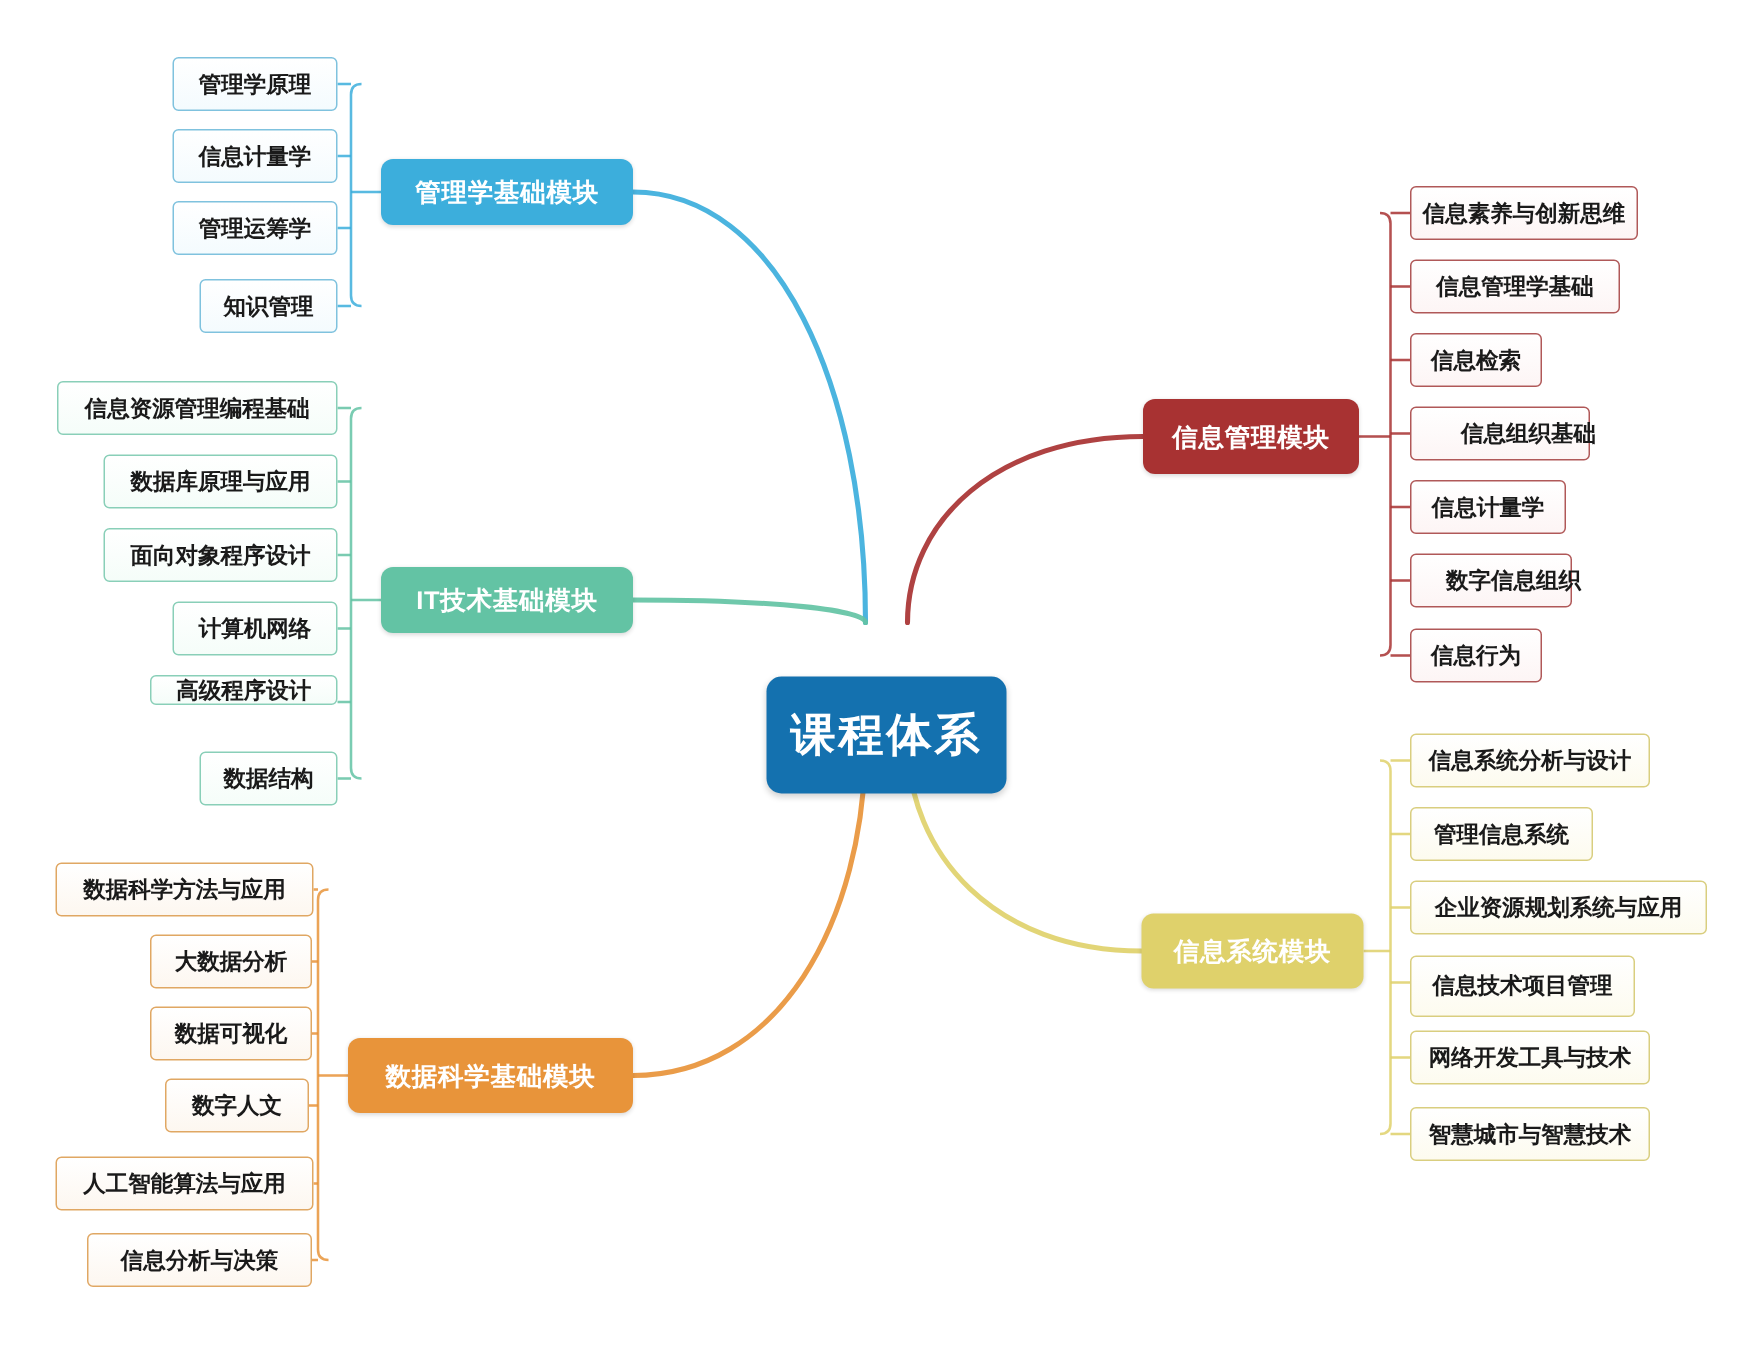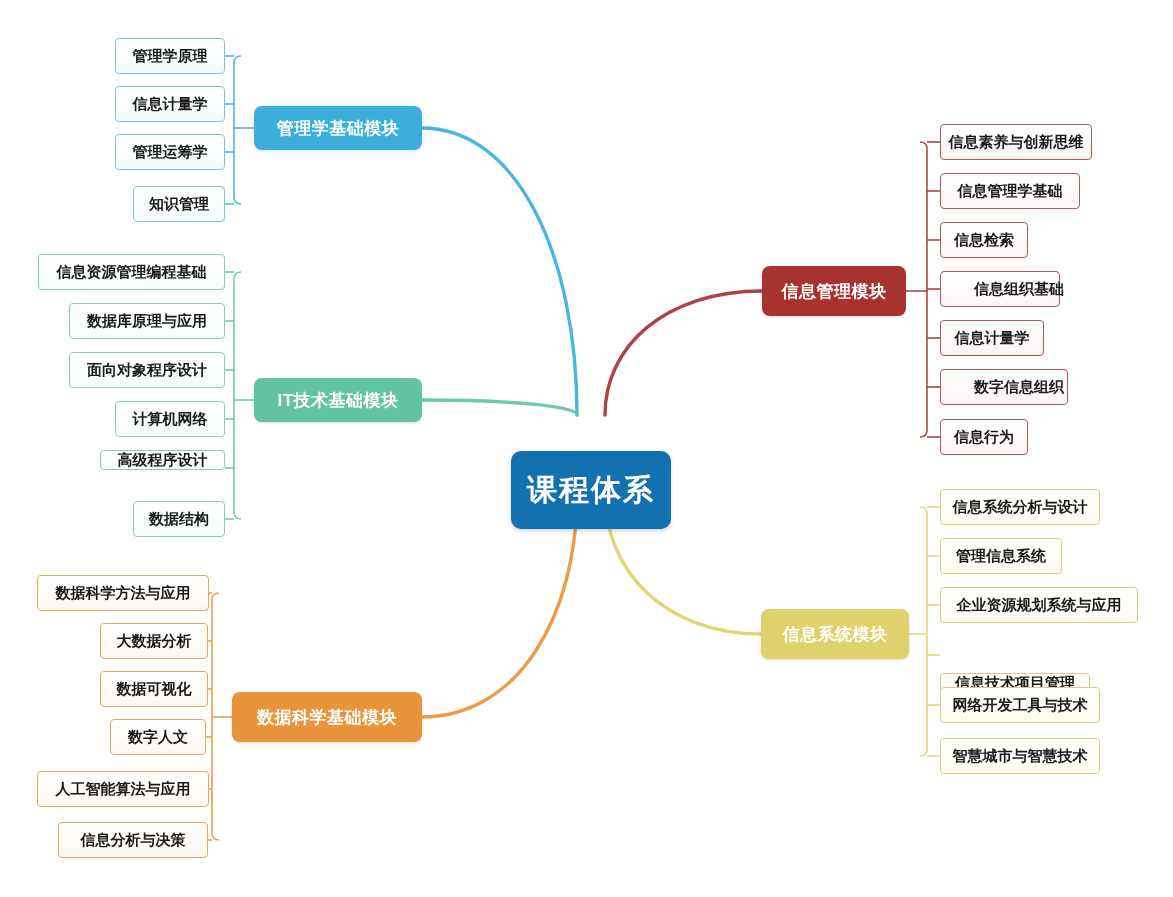--- a/index.html
+++ b/index.html
@@ -107,23 +107,23 @@
       <div class="node leaf l-ds" style="left: 100px; top: 671px; width: 108px; height: 36px;">数据可视化</div>
       <div class="node leaf l-ds" style="left: 110px; top: 719px; width: 96px; height: 36px;">数字人文</div>
       <div class="node leaf l-ds" style="left: 37px; top: 771px; width: 172px; height: 36px;">人工智能算法与应用</div>
       <div class="node leaf l-ds" style="left: 58px; top: 822px; width: 150px; height: 36px;">信息分析与决策</div>
       <div class="node branch b-im" style="left: 762px; top: 266px; width: 144px; height: 50px;">信息管理模块</div>
       <div class="node leaf l-im" style="left: 940px; top: 124px; width: 152px; height: 36px;">信息素养与创新思维</div>
       <div class="node leaf l-im" style="left: 940px; top: 173px; width: 140px; height: 36px;">信息管理学基础</div>
       <div class="node leaf l-im" style="left: 940px; top: 222px; width: 88px; height: 36px;">信息检索</div>
       <div class="node leaf l-im" style="left: 940px; top: 271px; width: 120px; height: 36px; padding-left: 48px;">信息组织基础</div>
       <div class="node leaf l-im" style="left: 940px; top: 320px; width: 104px; height: 36px;">信息计量学</div>
-      <div class="node leaf l-im" style="left: 940px; top: 369px; width: 128px; height: 36px; padding-left: 40px;">数字信息组织</div>
+      <div class="node leaf l-im" style="left: 940px; top: 369px; width: 108px; height: 36px; padding-left: 40px;">数字信息组织</div>
       <div class="node leaf l-im" style="left: 940px; top: 419px; width: 88px; height: 36px;">信息行为</div>
       <div class="node branch b-is" style="left: 761px; top: 609px; width: 148px; height: 50px;">信息系统模块</div>
       <div class="node leaf l-is" style="left: 940px; top: 489px; width: 160px; height: 36px;">信息系统分析与设计</div>
       <div class="node leaf l-is" style="left: 940px; top: 538px; width: 122px; height: 36px;">管理信息系统</div>
       <div class="node leaf l-is" style="left: 940px; top: 587px; width: 198px; height: 36px;">企业资源规划系统与应用</div>
-      <div class="node leaf l-is" style="left: 940px; top: 673px; width: 150px; height: 20px;">信息技术项目管理</div>
+      <div class="node leaf l-is" style="left: 940px; top: 637px; width: 150px; height: 41px;">信息技术项目管理</div>
       <div class="node leaf l-is" style="left: 940px; top: 687px; width: 160px; height: 36px;">网络开发工具与技术</div>
       <div class="node leaf l-is" style="left: 940px; top: 738px; width: 160px; height: 36px;">智慧城市与智慧技术</div>
     </div>
 </div>
 
 </body></html>

